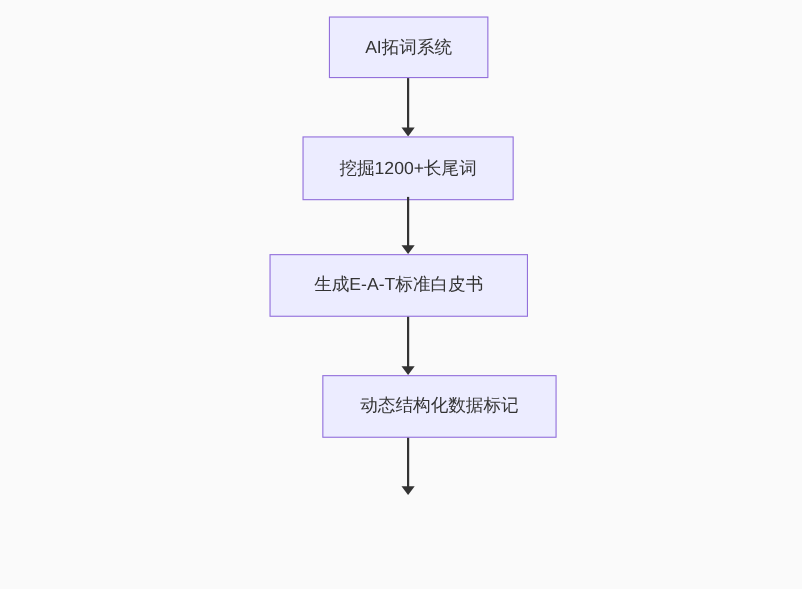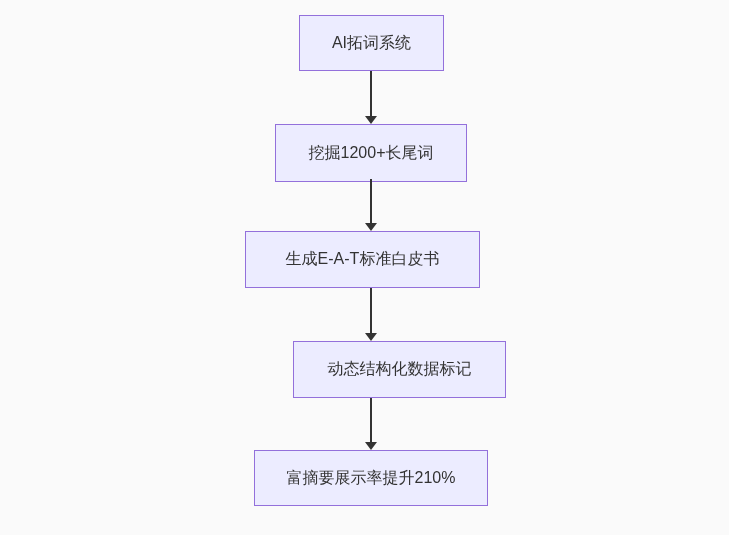--- a/index.html
+++ b/index.html
@@ -81,15 +81,14 @@
     <div class="edge-head"></div>
   </div>
 
   <div class="node" style="left:265px; top:341px; width:213px; height:57px;margin-left:28px;">动态结构化数据标记</div>
 
   <div class="edge" style="left:364px; top:398px; height:52px;">
     <div class="edge-line"></div>
     <div class="edge-head"></div>
   </div>
 
-  <div class="node" style="left:254px; top:450px; width:234px; height:56px;">富摘要展示率提升210%</div>
 
 </div>
 
 </body></html>

